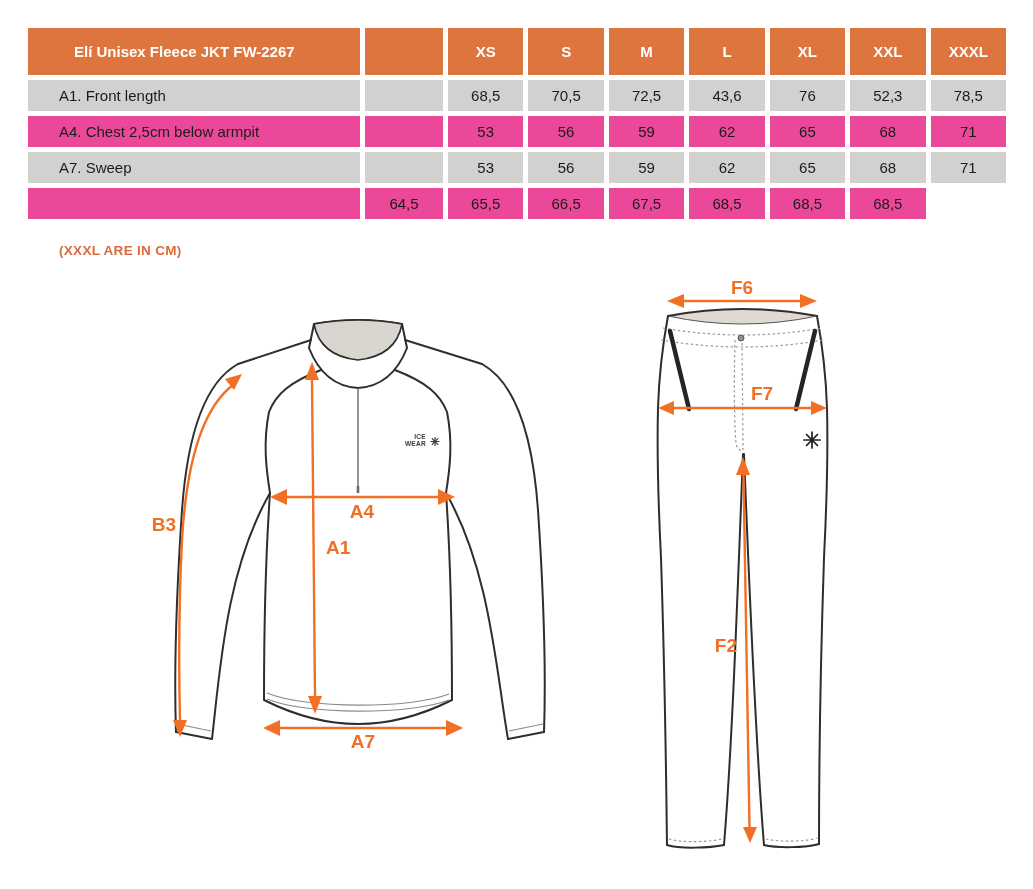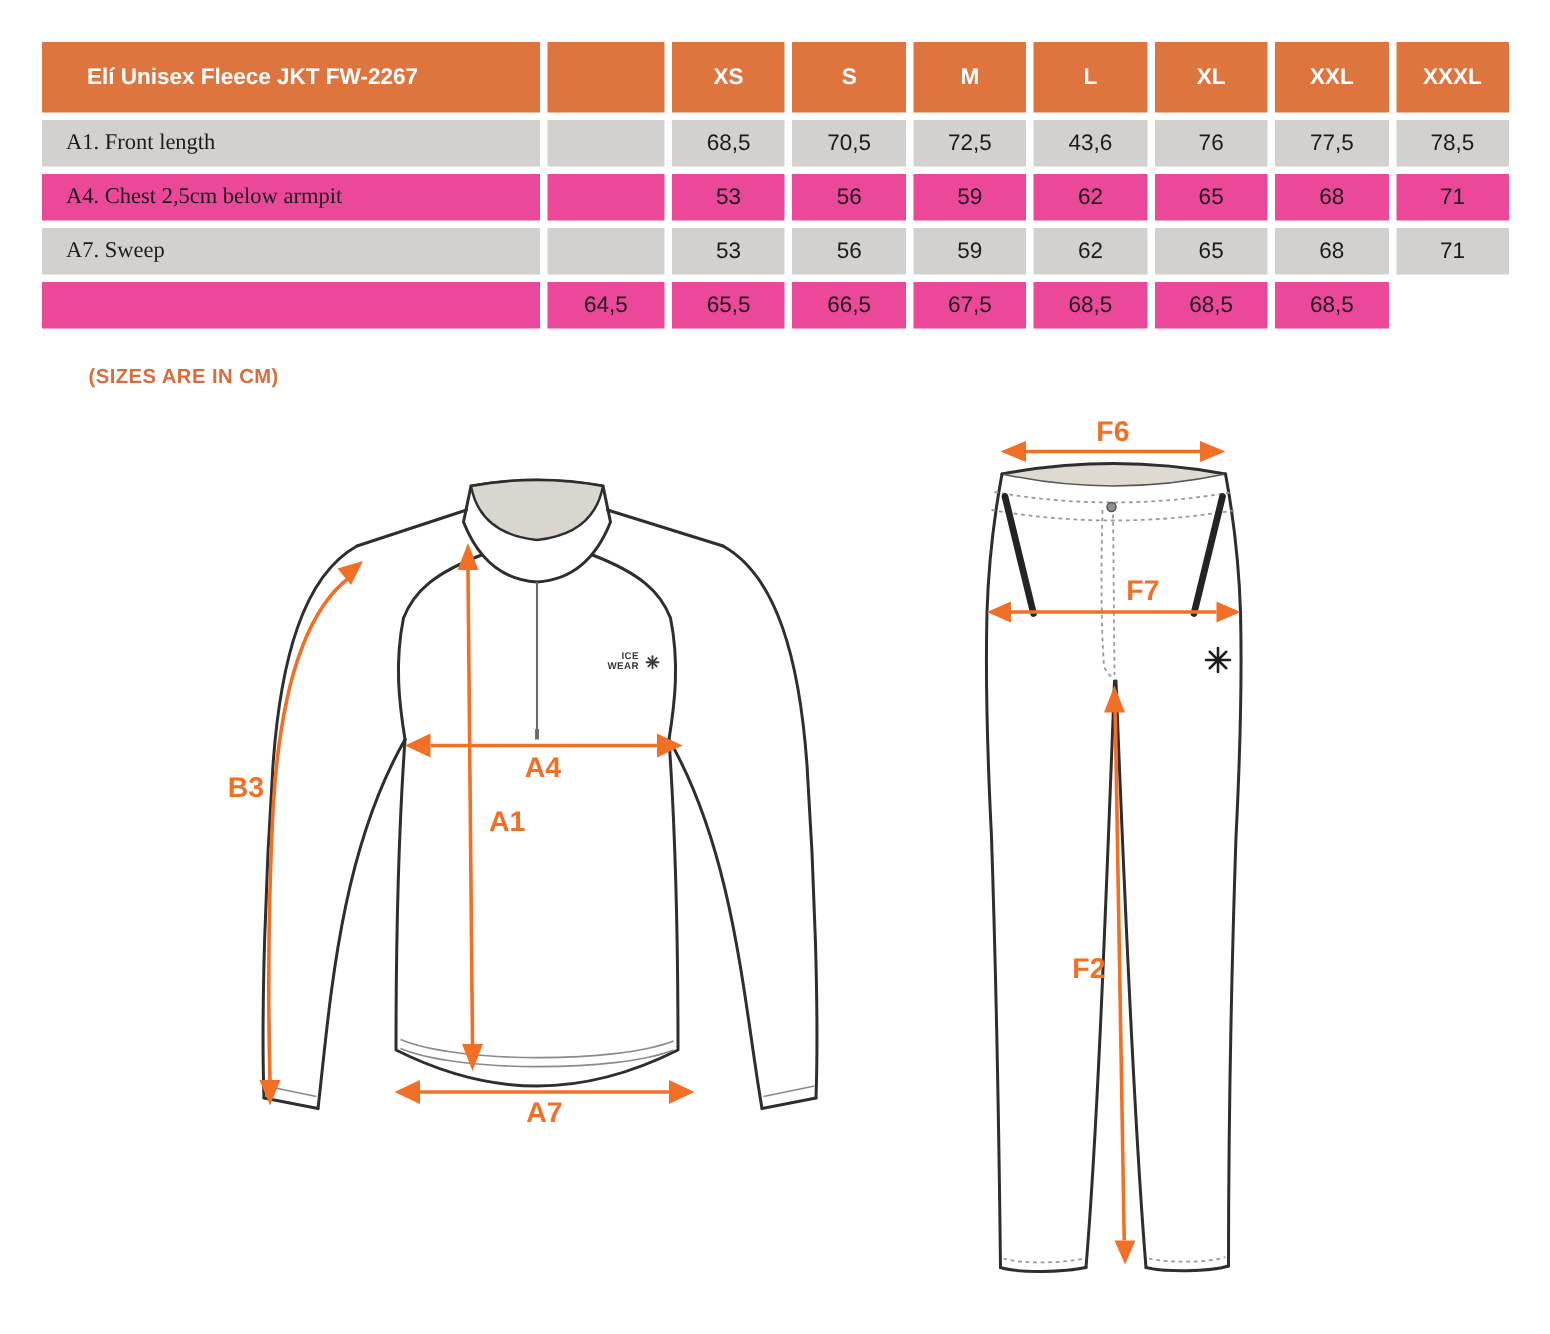--- a/index.html
+++ b/index.html
@@ -6,22 +6,22 @@
   .page{position:relative;width:1033px;height:889px;background:#fff;
         font-family:"Liberation Sans",sans-serif;overflow:hidden;}
 
   
   .size-table{position:absolute;left:28px;top:28px;width:978px;
       display:grid;grid-template-columns:332px 78px repeat(7,1fr);
       grid-template-rows:47px repeat(4,31px);column-gap:5px;row-gap:5px;}
   .cell{display:flex;align-items:center;justify-content:center;
         font-size:15px;color:#1b1b1b;}
   .cell.head{background:#DF753E;color:#ffffff;font-weight:bold;}
-  .cell.title{justify-content:flex-start;padding-left:30px;font-weight:bold;font-size:15px;}
-  .cell.rlabel{justify-content:flex-start;padding-left:16px;font-family:Liberation Serif, serif;}
+  .cell.title{justify-content:flex-start;padding-left:46px;font-weight:bold;font-size:15px;}
+  .cell.rlabel{justify-content:flex-start;padding-left:31px;}
   .shade-a{background:#D2D1CF;}
   .shade-b{background:#ec4899;}
 
   
   .cm-note{position:absolute;left:59px;top:243px;color:#DB6B3B;
       font-size:13.5px;font-weight:600;letter-spacing:.3px;}
 
   
   .jacket-svg{position:absolute;left:130px;top:290px;}
   .pants-svg{position:absolute;left:640px;top:278px;}
@@ -52,21 +52,21 @@
     <div class="cell head">XXL</div>
     <div class="cell head">XXXL</div>
 
     <div class="cell rlabel shade-a">A1. Front length</div>
     <div class="cell shade-a"></div>
     <div class="cell shade-a">68,5</div>
     <div class="cell shade-a">70,5</div>
     <div class="cell shade-a">72,5</div>
     <div class="cell shade-a">43,6</div>
     <div class="cell shade-a">76</div>
-    <div class="cell shade-a">77,5</div>
+    <div class="cell shade-a">52,3</div>
     <div class="cell shade-a">78,5</div>
 
     <div class="cell rlabel shade-b">A4. Chest 2,5cm below armpit</div>
     <div class="cell shade-b"></div>
     <div class="cell shade-b">53</div>
     <div class="cell shade-b">56</div>
     <div class="cell shade-b">59</div>
     <div class="cell shade-b">62</div>
     <div class="cell shade-b">65</div>
     <div class="cell shade-b">68</div>
@@ -85,21 +85,21 @@
     <div class="cell shade-b"></div>
     <div class="cell shade-b">64,5</div>
     <div class="cell shade-b">65,5</div>
     <div class="cell shade-b">66,5</div>
     <div class="cell shade-b">67,5</div>
     <div class="cell shade-b">68,5</div>
     <div class="cell shade-b">68,5</div>
     <div class="cell shade-b">68,5</div>
   </div>
 
-  <div class="cm-note">(SIZES ARE IN CM)</div>
+  <div class="cm-note">(XXXL ARE IN CM)</div>
 
   <svg class="jacket-svg" width="450" height="480" viewBox="0 0 450 480" xmlns="http://www.w3.org/2000/svg">
     <g>
 
       <path class="outline" d="M108,74 C72,94 57,150 52,220 C47,295 44,385 46,442"></path>
       <path class="outline" d="M46,442 L82,449"></path>
       <path class="outline" d="M82,449 C90,380 96,280 140,203"></path>
       <path class="stitch" d="M47,434 L81,441"></path>
 
       <path class="outline" d="M352,74 C388,94 403,150 408,220 C413,295 416,385 414,442"></path>

